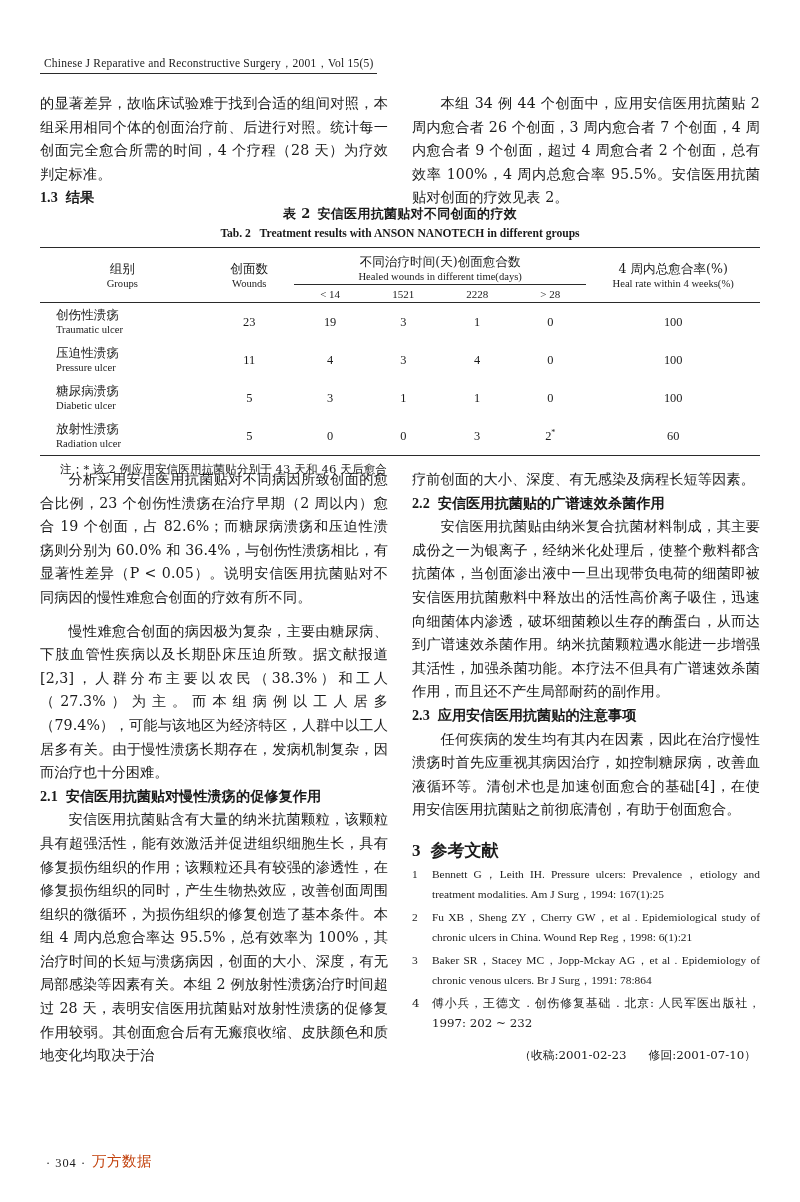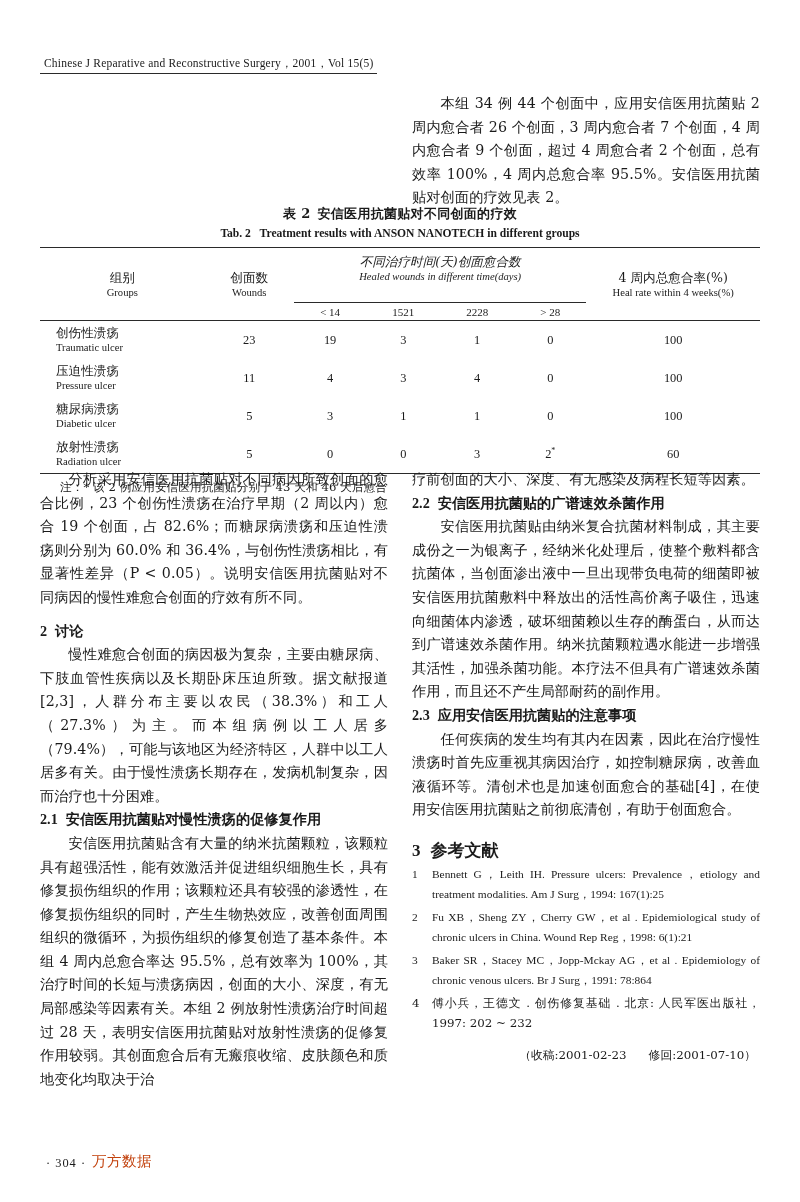--- a/index.html
+++ b/index.html
@@ -134,23 +134,22 @@
     font-weight: normal;
     display: block;
     line-height: 14px;
   }
 
   .spanhead {
     padding-top: 5px;
   }
   .spanhead .inner {
     border-bottom: 1.1px solid #2a2a2a;
-    padding-bottom: 18px;
+    padding-bottom: 0;
     display: block;
-    font-style: italic;
   }
   .subhead td {
     font-size: 11px;
     padding: 3px 0 2px 0;
   }
 
   .rowcell-group {
     text-align: left;
     padding: 4px 0 4px 16px;
   }
@@ -254,20 +253,26 @@
 </head>
 <body>
 
 <div class="page">
 
   <div class="runhead">
     <span class="rh-text">Chinese J Reparative and Reconstructive Surgery，2001，Vol 15(5)</span>
   </div>
 
   <div class="cols" style="height:105px;">
+    <div class="col col-left">
+      <p class="cn">的显著差异，故临床试验难于找到合适的组间对照，本组采用相同个体的创面治疗前、后进行对照。统计每一创面完全愈合所需的时间，4 个疗程（28 天）为疗效判定标准。</p>
+      <h3 class="sec">
+        <span class="num">1.3</span><span>结果</span>
+      </h3>
+    </div>
     <div class="col col-right">
       <p class="cn indent">本组 34 例 44 个创面中，应用安信医用抗菌贴 2 周内愈合者 26 个创面，3 周内愈合者 7 个创面，4 周内愈合者 9 个创面，超过 4 周愈合者 2 个创面，总有效率 100%，4 周内总愈合率 95.5%。安信医用抗菌贴对创面的疗效见表 2。</p>
     </div>
   </div>
 
   <div class="tablewrap">
     <div class="tbl-title-cn">
       <span class="lbl">表 2</span><span>安信医用抗菌贴对不同创面的疗效</span>
     </div>
     <div class="tbl-title-en">
@@ -365,23 +370,20 @@
     </table>
 
     <div class="tbl-note">注：* 该 2 例应用安信医用抗菌贴分别于 43 天和 46 天后愈合</div>
   </div>
 
   <div class="cols" style="top:468px;">
 
     <div class="col col-left">
       <p class="cn indent">分析采用安信医用抗菌贴对不同病因所致创面的愈合比例，23 个创伤性溃疡在治疗早期（2 周以内）愈合 19 个创面，占 82.6%；而糖尿病溃疡和压迫性溃疡则分别为 60.0% 和 36.4%，与创伤性溃疡相比，有显著性差异（P &lt; 0.05）。说明安信医用抗菌贴对不同病因的慢性难愈合创面的疗效有所不同。</p>
       <div class="gap-m"></div>
-      <h3 class="sec">
-        <span class="num">2</span><span>讨论</span>
-      </h3>
       <p class="cn indent">慢性难愈合创面的病因极为复杂，主要由糖尿病、下肢血管性疾病以及长期卧床压迫所致。据文献报道[2,3]，人群分布主要以农民（38.3%）和工人（27.3%）为主。而本组病例以工人居多（79.4%），可能与该地区为经济特区，人群中以工人居多有关。由于慢性溃疡长期存在，发病机制复杂，因而治疗也十分困难。</p>
       <h3 class="sec">
         <span class="num">2.1</span><span>安信医用抗菌贴对慢性溃疡的促修复作用</span>
       </h3>
       <p class="cn indent">安信医用抗菌贴含有大量的纳米抗菌颗粒，该颗粒具有超强活性，能有效激活并促进组织细胞生长，具有修复损伤组织的作用；该颗粒还具有较强的渗透性，在修复损伤组织的同时，产生生物热效应，改善创面周围组织的微循环，为损伤组织的修复创造了基本条件。本组 4 周内总愈合率达 95.5%，总有效率为 100%，其治疗时间的长短与溃疡病因，创面的大小、深度，有无局部感染等因素有关。本组 2 例放射性溃疡治疗时间超过 28 天，表明安信医用抗菌贴对放射性溃疡的促修复作用较弱。其创面愈合后有无瘢痕收缩、皮肤颜色和质地变化均取决于治</p>
     </div>
 
     <div class="col col-right">
       <p class="cn">疗前创面的大小、深度、有无感染及病程长短等因素。</p>
       <h3 class="sec">

